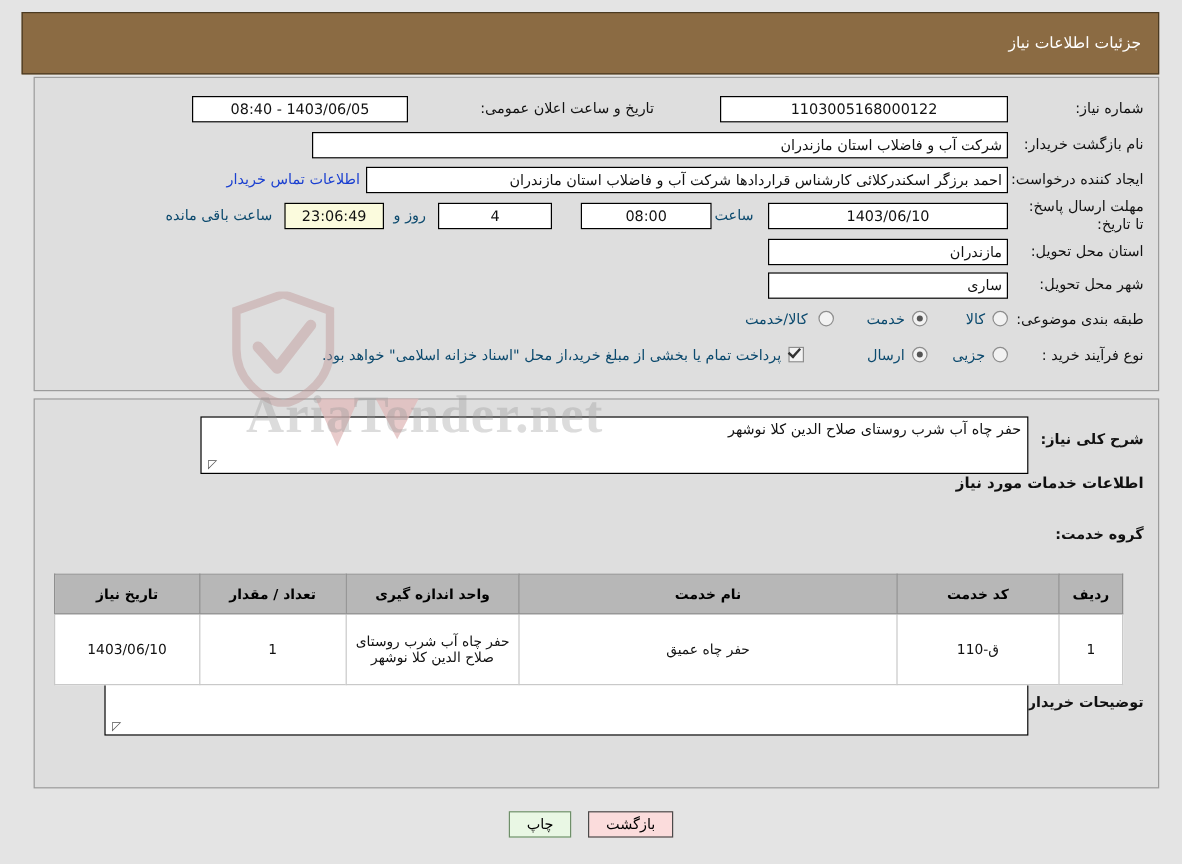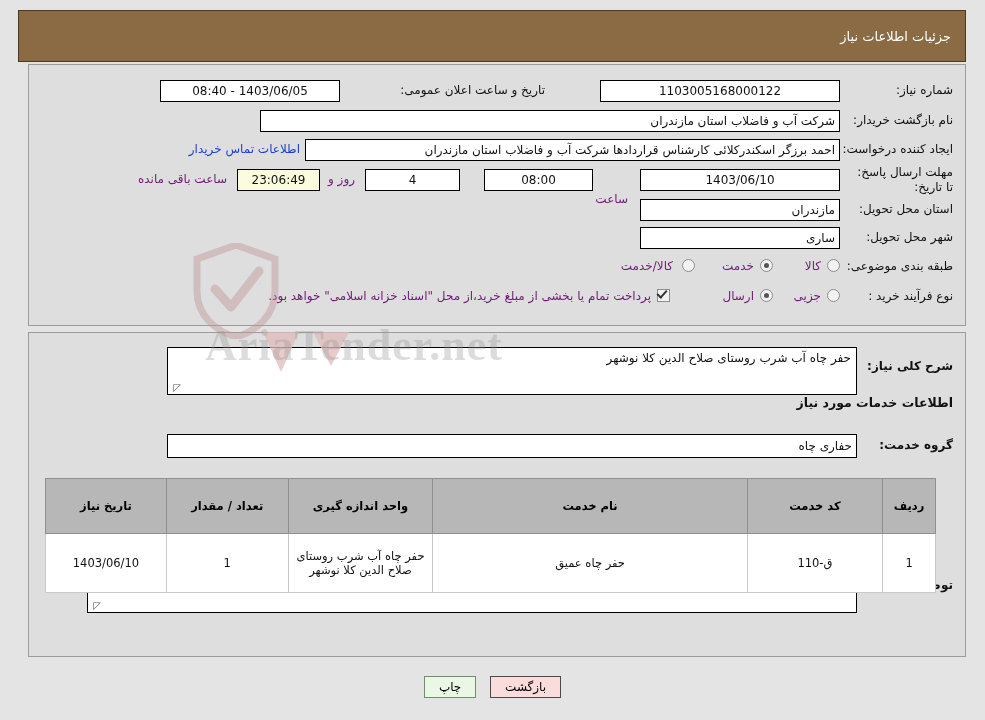--- a/index.html
+++ b/index.html
@@ -99,21 +99,21 @@
   .linktext{
     position:absolute;
     color:#1a3fd0;
     font-size:12px;
     white-space:nowrap;
     cursor:pointer;
   }
   .plain{
     position:absolute;
     font-size:12px;
-    color:#701a75;
+    color:#0c4a6e;
     white-space:nowrap;
   }
   
   .radio{
     position:absolute;
     width:13px;height:13px;
     border-radius:50%;
     border:1px solid #8d8d8d;
     background:#f2f2f2;
     box-sizing:border-box;
@@ -183,21 +183,21 @@
     font-size:11.5px;
     z-index:3;
   }
   #items-table th{
     background:#b7b7b7;
     border:1px solid #8f8f8f;
     color:#000;
     font-weight:bold;
     font-size:11.5px;
     height:24px;
-    padding:15px 4px;
+    padding:4px 4px;
     text-align:center;
   }
   #items-table td{
     border:1px solid #c9c9c9;
     background:#ffffff;
     color:#111;
     height:52px;
     padding:3px 4px;
     text-align:center;
     vertical-align:middle;
@@ -241,21 +241,21 @@
 
   <div class="lbl" style="right:12px;top:48px;">نام بازگشت خریدار:</div>
   <div class="box rtl" style="right:125px;top:45px;width:580px;">شرکت آب و فاضلاب استان مازندران</div>
 
   <div class="lbl" style="right:12px;top:77px;">ایجاد کننده درخواست:</div>
   <div class="box rtl" style="right:125px;top:74px;width:535px;">احمد برزگر اسکندرکلائی کارشناس قراردادها شرکت آب و فاضلاب استان مازندران</div>
   <div class="linktext" style="right:665px;top:77px;">اطلاعات تماس خریدار</div>
 
   <div class="lbl lbl-wrap" style="right:12px;top:100px;width:105px;">مهلت ارسال پاسخ: تا تاریخ:</div>
   <div class="box center num" style="right:125px;top:104px;width:200px;">1403/06/10</div>
-  <div class="plain" style="right:337px;top:107px;margin-top:20px;">ساعت</div>
+  <div class="plain" style="right:337px;top:107px;">ساعت</div>
   <div class="box center num" style="right:372px;top:104px;width:109px;">08:00</div>
   <div class="box center num" style="right:505px;top:104px;width:95px;">4</div>
   <div class="plain" style="right:610px;top:107px;">روز و</div>
   <div class="box center num yellow" style="right:645px;top:104px;width:83px;">23:06:49</div>
   <div class="plain" style="right:738px;top:107px;">ساعت باقی مانده</div>
 
   <div class="lbl" style="right:12px;top:137px;">استان محل تحویل:</div>
   <div class="box rtl" style="right:125px;top:134px;width:200px;">مازندران</div>
 
   <div class="lbl" style="right:12px;top:165px;">شهر محل تحویل:</div>
@@ -282,21 +282,20 @@
 
   <div class="lbl bold-lbl" style="right:12px;top:26px;">شرح کلی نیاز:</div>
   <div class="ta" style="right:108px;top:14px;width:690px;height:48px;">
     <span>حفر چاه آب شرب روستای صلاح الدین کلا نوشهر</span>
     <span class="grip">◸</span>
   </div>
 
   <div class="section-title" style="right:12px;top:62px;">اطلاعات خدمات مورد نیاز</div>
 
   <div class="lbl bold-lbl" style="right:12px;top:105px;">گروه خدمت:</div>
-  <div class="box rtl" style="right:108px;top:101px;width:690px;height:24px;line-height:22px;">حفاری چاه</div>
 
   <div class="lbl bold-lbl" style="right:12px;top:245px;">توضیحات خریدار:</div>
   <div class="ta" style="right:108px;top:196px;width:770px;height:84px;">
     <span></span>
     <span class="grip">◸</span>
   </div>
 </div>
 
 <table id="items-table">
   <thead>

